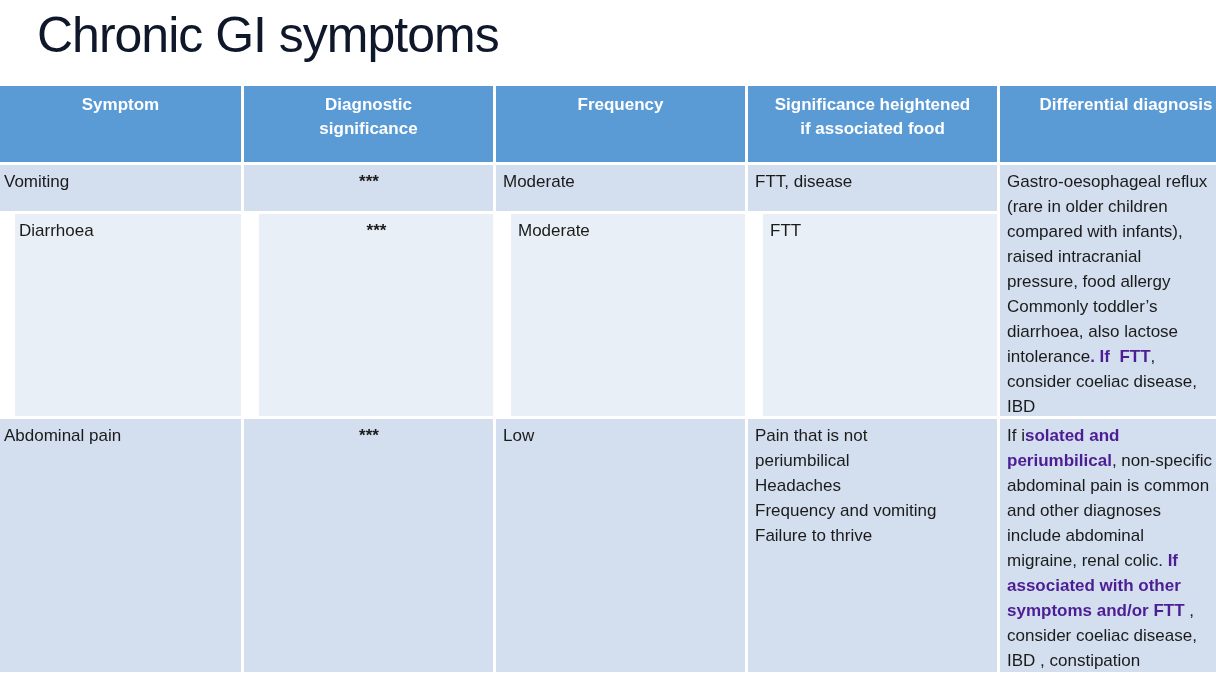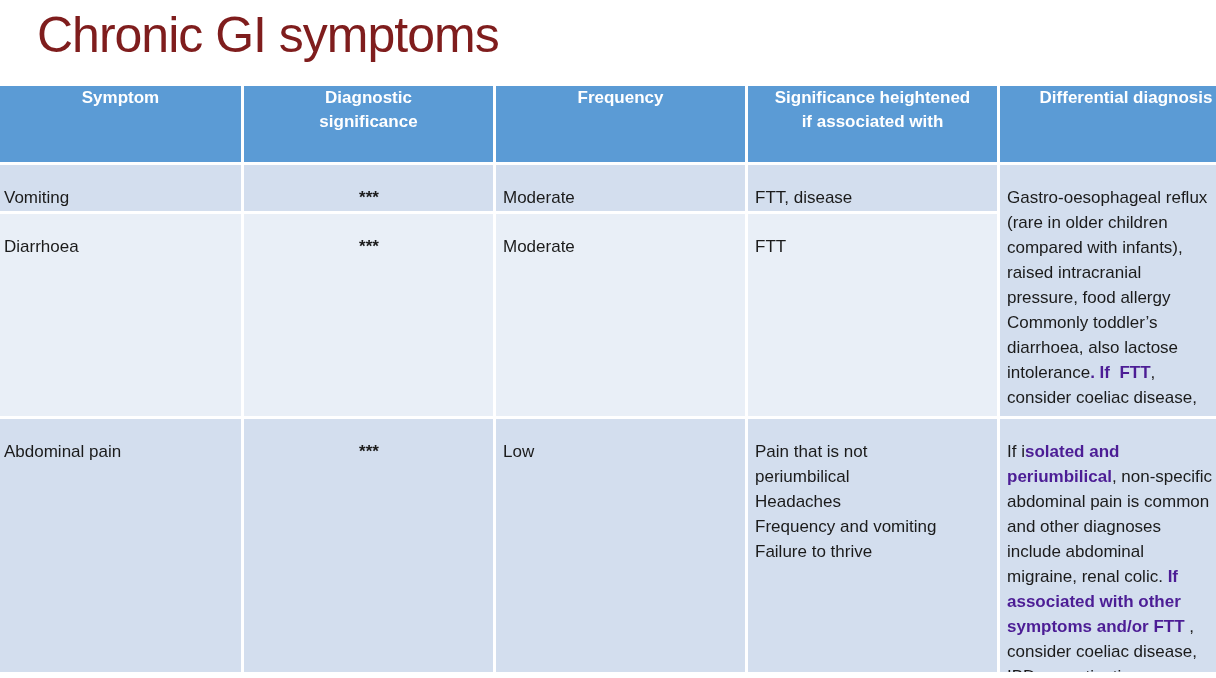--- a/index.html
+++ b/index.html
@@ -2,76 +2,76 @@
 <html><head>
 <meta charset="utf-8">
 <style>
   * { margin: 0; padding: 0; box-sizing: border-box; }
   html, body { width: 1216px; height: 678px; overflow: hidden; background: #ffffff; }
   body { font-family: "Liberation Sans", sans-serif; }
   .slide { position: relative; width: 1216px; height: 678px; background: #ffffff; overflow: hidden; }
 
   .slide-title {
     position: absolute; left: 37px; top: 4px;
-    font-size: 50px; line-height: 62px; color: #7f1d1d;
+    font-size: 50px; line-height: 62px; color: #0f172a;
     letter-spacing: -1px; white-space: nowrap;
   }
 
   .symptoms-table {
     position: absolute; left: 0; top: 86px;
     display: grid;
     grid-template-columns: 241px 249px 249px 249px 252px;
     grid-template-rows: 76px 46px 202px 253px;
     gap: 3px;
     width: 1252px;
     background: #ffffff;
   }
 
   .th {
     background: #5b9bd5; color: #ffffff;
     font-weight: bold; font-size: 17px; line-height: 24px;
-    text-align: center; 
+    text-align: center; padding-top: 7px;
     white-space: pre-line;
   }
   .cell {
     font-size: 17px; line-height: 25px; color: #1b1b1b;
-    padding: 20px 6px 0 7px;
+    padding: 4px 6px 0 7px;
     white-space: pre-line;
     overflow: hidden;
   }
   .cell.first-col { padding-left: 4px; }
   .cell.center { text-align: center; font-weight: bold; }
   .band-a { background: #d3deee; }
   .band-b { background: #e9eff7; }
 
   .rich div { white-space: pre-wrap; }
   .red { color: #4c1d95; font-weight: bold; }
 
   .r1 { grid-row: 2; }
-  .r2 { grid-row: 3; }
+  .r2 { grid-row: 3; margin-left: 15px; }
   .r3 { grid-row: 4; }
   .c1 { grid-column: 1; } .c2 { grid-column: 2; } .c3 { grid-column: 3; }
   .c4 { grid-column: 4; } .c5 { grid-column: 5; }
   .merged-r1r2 { grid-row: 2 / span 2; grid-column: 5; }
 </style>
 </head>
 <body>
 
 <div class="slide">
 
   <div class="slide-title">Chronic GI symptoms</div>
 
   <div class="symptoms-table">
 
     <div class="th">Symptom</div>
     <div class="th">Diagnostic
 significance</div>
     <div class="th">Frequency</div>
     <div class="th">Significance heightened
-if associated with</div>
+if associated food</div>
     <div class="th">Differential diagnosis</div>
 
     <div class="cell first-col band-a r1 c1">Vomiting</div>
     <div class="cell center band-a r1 c2">***</div>
     <div class="cell band-a r1 c3">Moderate</div>
     <div class="cell band-a r1 c4">FTT, disease</div>
 
     <div class="cell band-a rich merged-r1r2"><div><span>Gastro-oesophageal reflux</span></div><div><span>(rare in older children</span></div><div><span>compared with infants),</span></div><div><span>raised intracranial</span></div><div><span>pressure, food allergy</span></div><div><span>Commonly toddler’s</span></div><div><span>diarrhoea, also lactose</span></div><div><span>intolerance</span><span class="red">. If  FTT</span><span>,</span></div><div><span>consider coeliac disease,</span></div><div><span>IBD</span></div></div>
 
     <div class="cell first-col band-b r2 c1">Diarrhoea</div>

